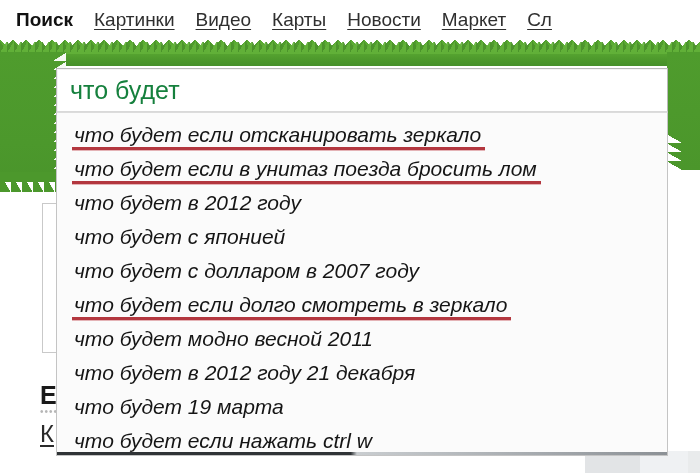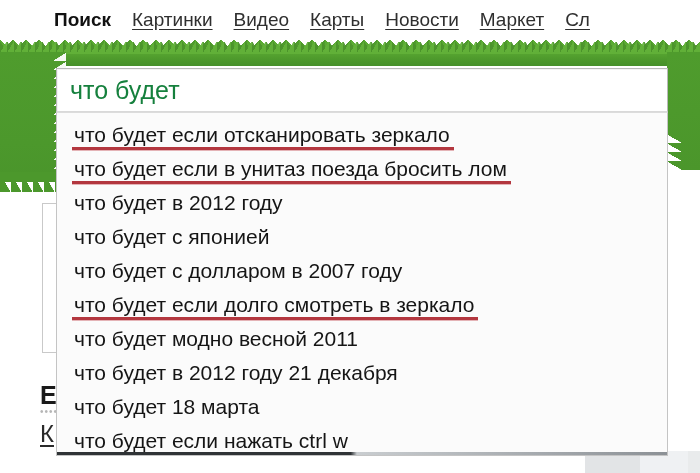--- a/index.html
+++ b/index.html
@@ -9,21 +9,21 @@
     font-family:"Liberation Sans","DejaVu Sans",sans-serif;
     position:relative;
   }
   #stage{position:absolute;left:0;top:0;width:700px;height:473px;overflow:hidden;background:#fff;}
 
   
   .topnav{
     position:absolute;left:0;top:0;width:700px;height:40px;
     background:#ffffff;
     display:flex;align-items:center;
-    padding-left:54px;box-sizing:border-box;
+    padding-left:16px;box-sizing:border-box;
     gap:21px;
     white-space:nowrap;
   }
   .nav-item{
     font-size:19px;color:#2a2a2a;letter-spacing:0px;
   }
   .nav-item.active{font-weight:bold;color:#111;}
   .nav-item.link{text-decoration:underline;text-underline-offset:3px;color:#2f2f2f;}
 
   
@@ -122,20 +122,21 @@
     overflow:hidden;
   }
   .suggest-inner{padding-top:5px;}
   .sugg-row{
     height:34px;line-height:34px;
     padding-left:17px;
     font-size:21px;color:#151515;
     white-space:nowrap;
     position:relative;
     box-sizing:border-box;
+    font-style:italic;
   }
   .sugg-row .txt{position:relative;display:inline-block;}
   .sugg-row.marked .txt::after{
     content:"";position:absolute;left:-2px;right:-4px;bottom:2px;height:3px;
     background:#b3373f;
     box-shadow:0 1px 0 rgba(210,120,125,.55);
   }
   .sugg-bottom-edge{
     position:absolute;left:0;bottom:0;width:612px;height:3px;
     background:linear-gradient(to right,#2f3336 0%,#2f3336 48%,#c9cdd0 49%,#8b9095 100%);
@@ -201,21 +202,21 @@
       <div class="sugg-row marked">
         <span class="txt">что будет если долго смотреть в зеркало</span>
       </div>
       <div class="sugg-row">
         <span class="txt">что будет модно весной 2011</span>
       </div>
       <div class="sugg-row">
         <span class="txt">что будет в 2012 году 21 декабря</span>
       </div>
       <div class="sugg-row">
-        <span class="txt">что будет 18 марта</span>
+        <span class="txt">что будет 19 марта</span>
       </div>
       <div class="sugg-row">
         <span class="txt">что будет если нажать ctrl w</span>
       </div>
     </div>
     <div class="sugg-bottom-edge"></div>
   </div>
 
 </div>
 

